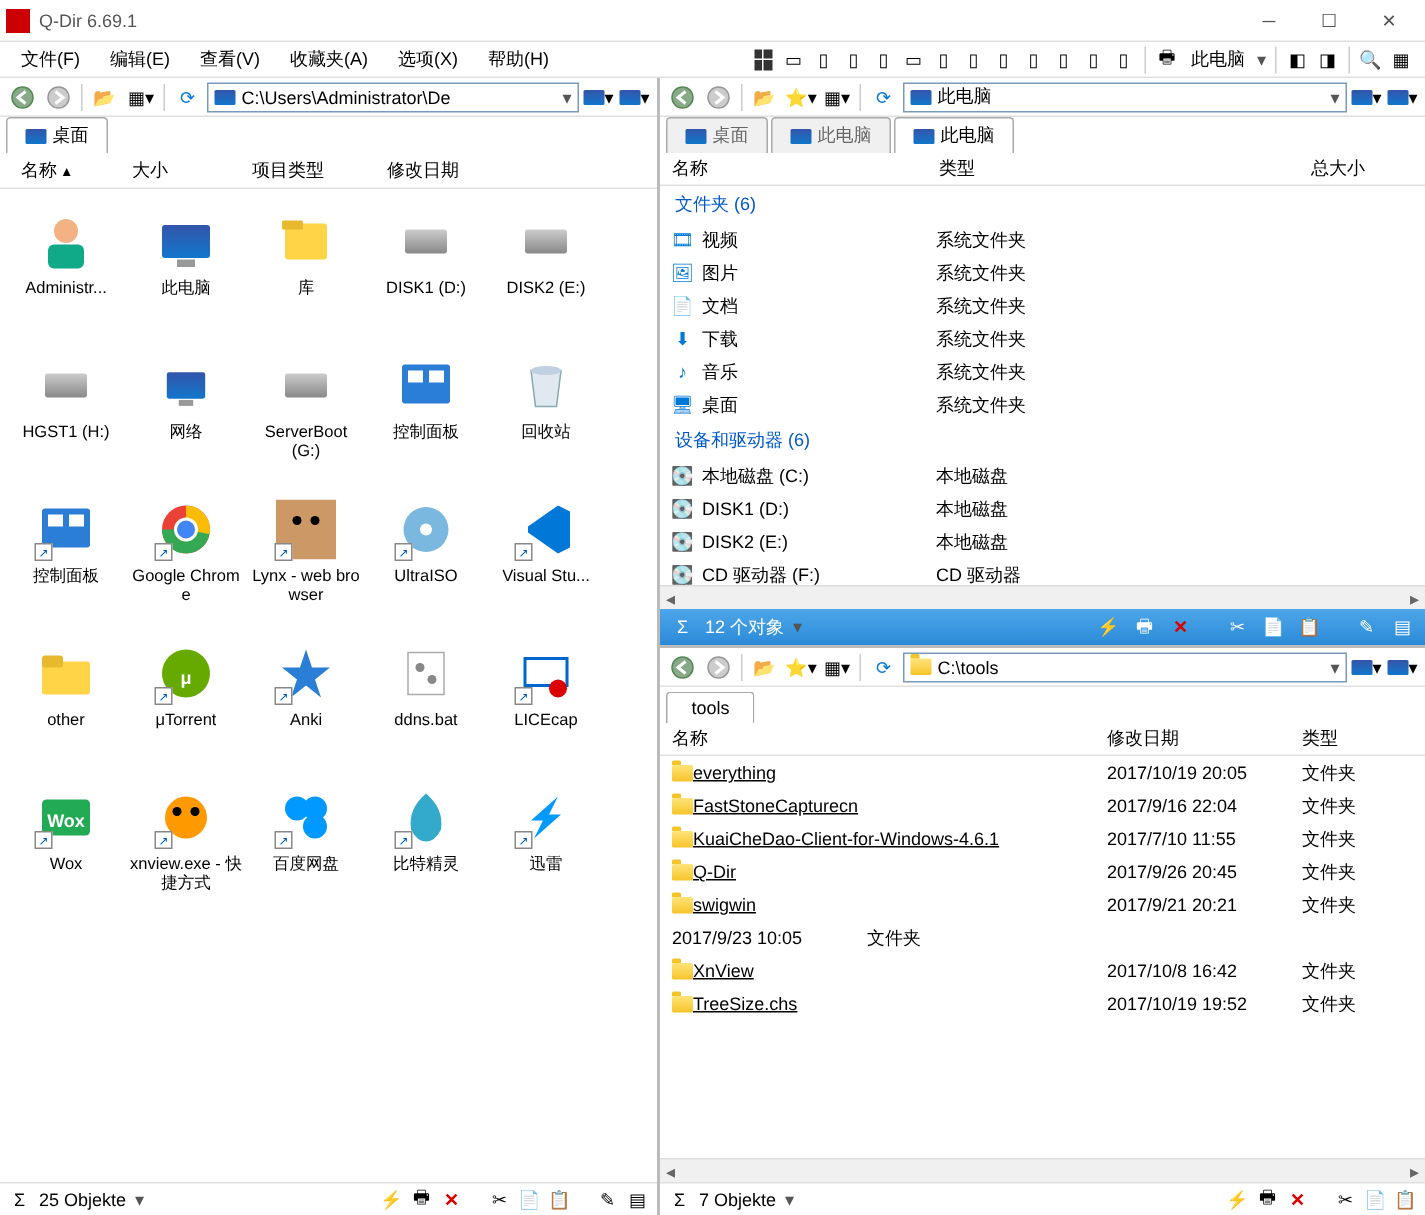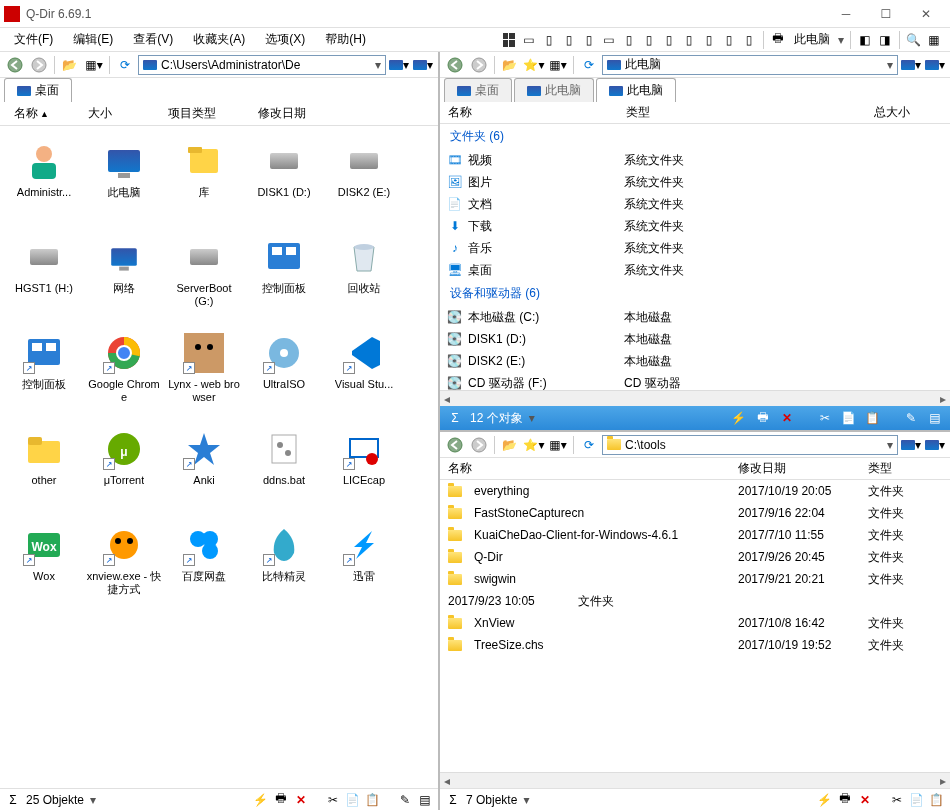--- a/index.html
+++ b/index.html
@@ -45,21 +45,21 @@
 .h-name { flex: 0 0 178px; }
 .h-type { flex: 0 0 120px; }
 .h-size { flex: 1; text-align: right; padding-right: 40px; }
 .statusbar { height: 22px; display: flex; align-items: center; border-top: 1px solid #e0e0e0; padding: 0 6px; gap: 6px; background: #fff; }
 .midbar { height: 24px; background: linear-gradient(#4da6e8,#2b8ad9); color: #fff; display: flex; align-items: center; padding: 0 6px; gap: 6px; }
 .midbar .mb-btn { width: 18px; height: 18px; display: flex; align-items: center; justify-content: center; cursor: pointer; }
 .sub-pane { display: flex; flex-direction: column; }
 .sub-top { flex: 1; min-height: 0; display: flex; flex-direction: column; border-bottom: 2px solid #bbb; }
 .sub-bot { flex: 1; min-height: 0; display: flex; flex-direction: column; }
 .tools-row { display: flex; padding: 0 8px; height: 22px; align-items: center; cursor: pointer; }
-.tools-row .t-name { flex: 0 0 290px; display: flex; align-items: center; gap: 12px; }
+.tools-row .t-name { flex: 0 0 290px; display: flex; align-items: center; gap: 0; text-decoration: underline; }
 .tools-row .t-date { flex: 0 0 130px; }
 .tools-row .t-type { flex: 1; }
 .tools-hdr { display: flex; height: 22px; border-bottom: 1px solid #e0e0e0; align-items: center; padding: 0 8px; }
 .tools-hdr > div { cursor: pointer; }
 .folder-yellow { width: 14px; height: 11px; background: linear-gradient(#ffe47a,#f6c429); border-radius: 1px; position: relative; }
 .folder-yellow::before { content: ""; position: absolute; top: -3px; left: 0; width: 6px; height: 3px; background: #f6c429; border-radius: 1px 1px 0 0; }
 .drive-icon { width: 28px; height: 16px; background: linear-gradient(#ccc,#888); border-radius: 2px; }
 .monitor-icon { width: 32px; height: 22px; background: linear-gradient(#35a,#17c); border-radius: 2px; position: relative; }
 .monitor-icon::after { content:""; position:absolute; bottom:-6px; left:10px; width:12px; height:5px; background:#999; }
 .small-monitor { width: 14px; height: 10px; background: linear-gradient(#35a,#17c); border-radius: 1px; }
@@ -558,20 +558,25 @@
         <div class="tb-sep"></div>
         <div class="tb-btn" style="color:#0078d7;">⟳</div>
         <div class="addrbox">
           <span class="addr-icon folder-yellow"></span>
           <input value="C:\tools" style="">
           <span class="dropdown-arrow">▾</span>
         </div>
         <div class="tb-btn"><span class="small-monitor"></span>▾</div>
         <div class="tb-btn"><span class="small-monitor"></span>▾</div>
       </div>
+      <div class="tabs">
+        <div class="tab" style="padding:3px 16px;">
+            <span>tools</span>
+          </div>
+      </div>
       <div class="tools-hdr">
         <div style="flex:0 0 290px">名称</div>
         <div style="flex:0 0 130px">修改日期</div>
         <div style="flex:1">类型</div>
       </div>
       <div class="detail-list" id="rb-rows">
           <div class="tools-row">
             <div class="t-name">
               <span class="folder-yellow"></span>
               <span>everything</span>

